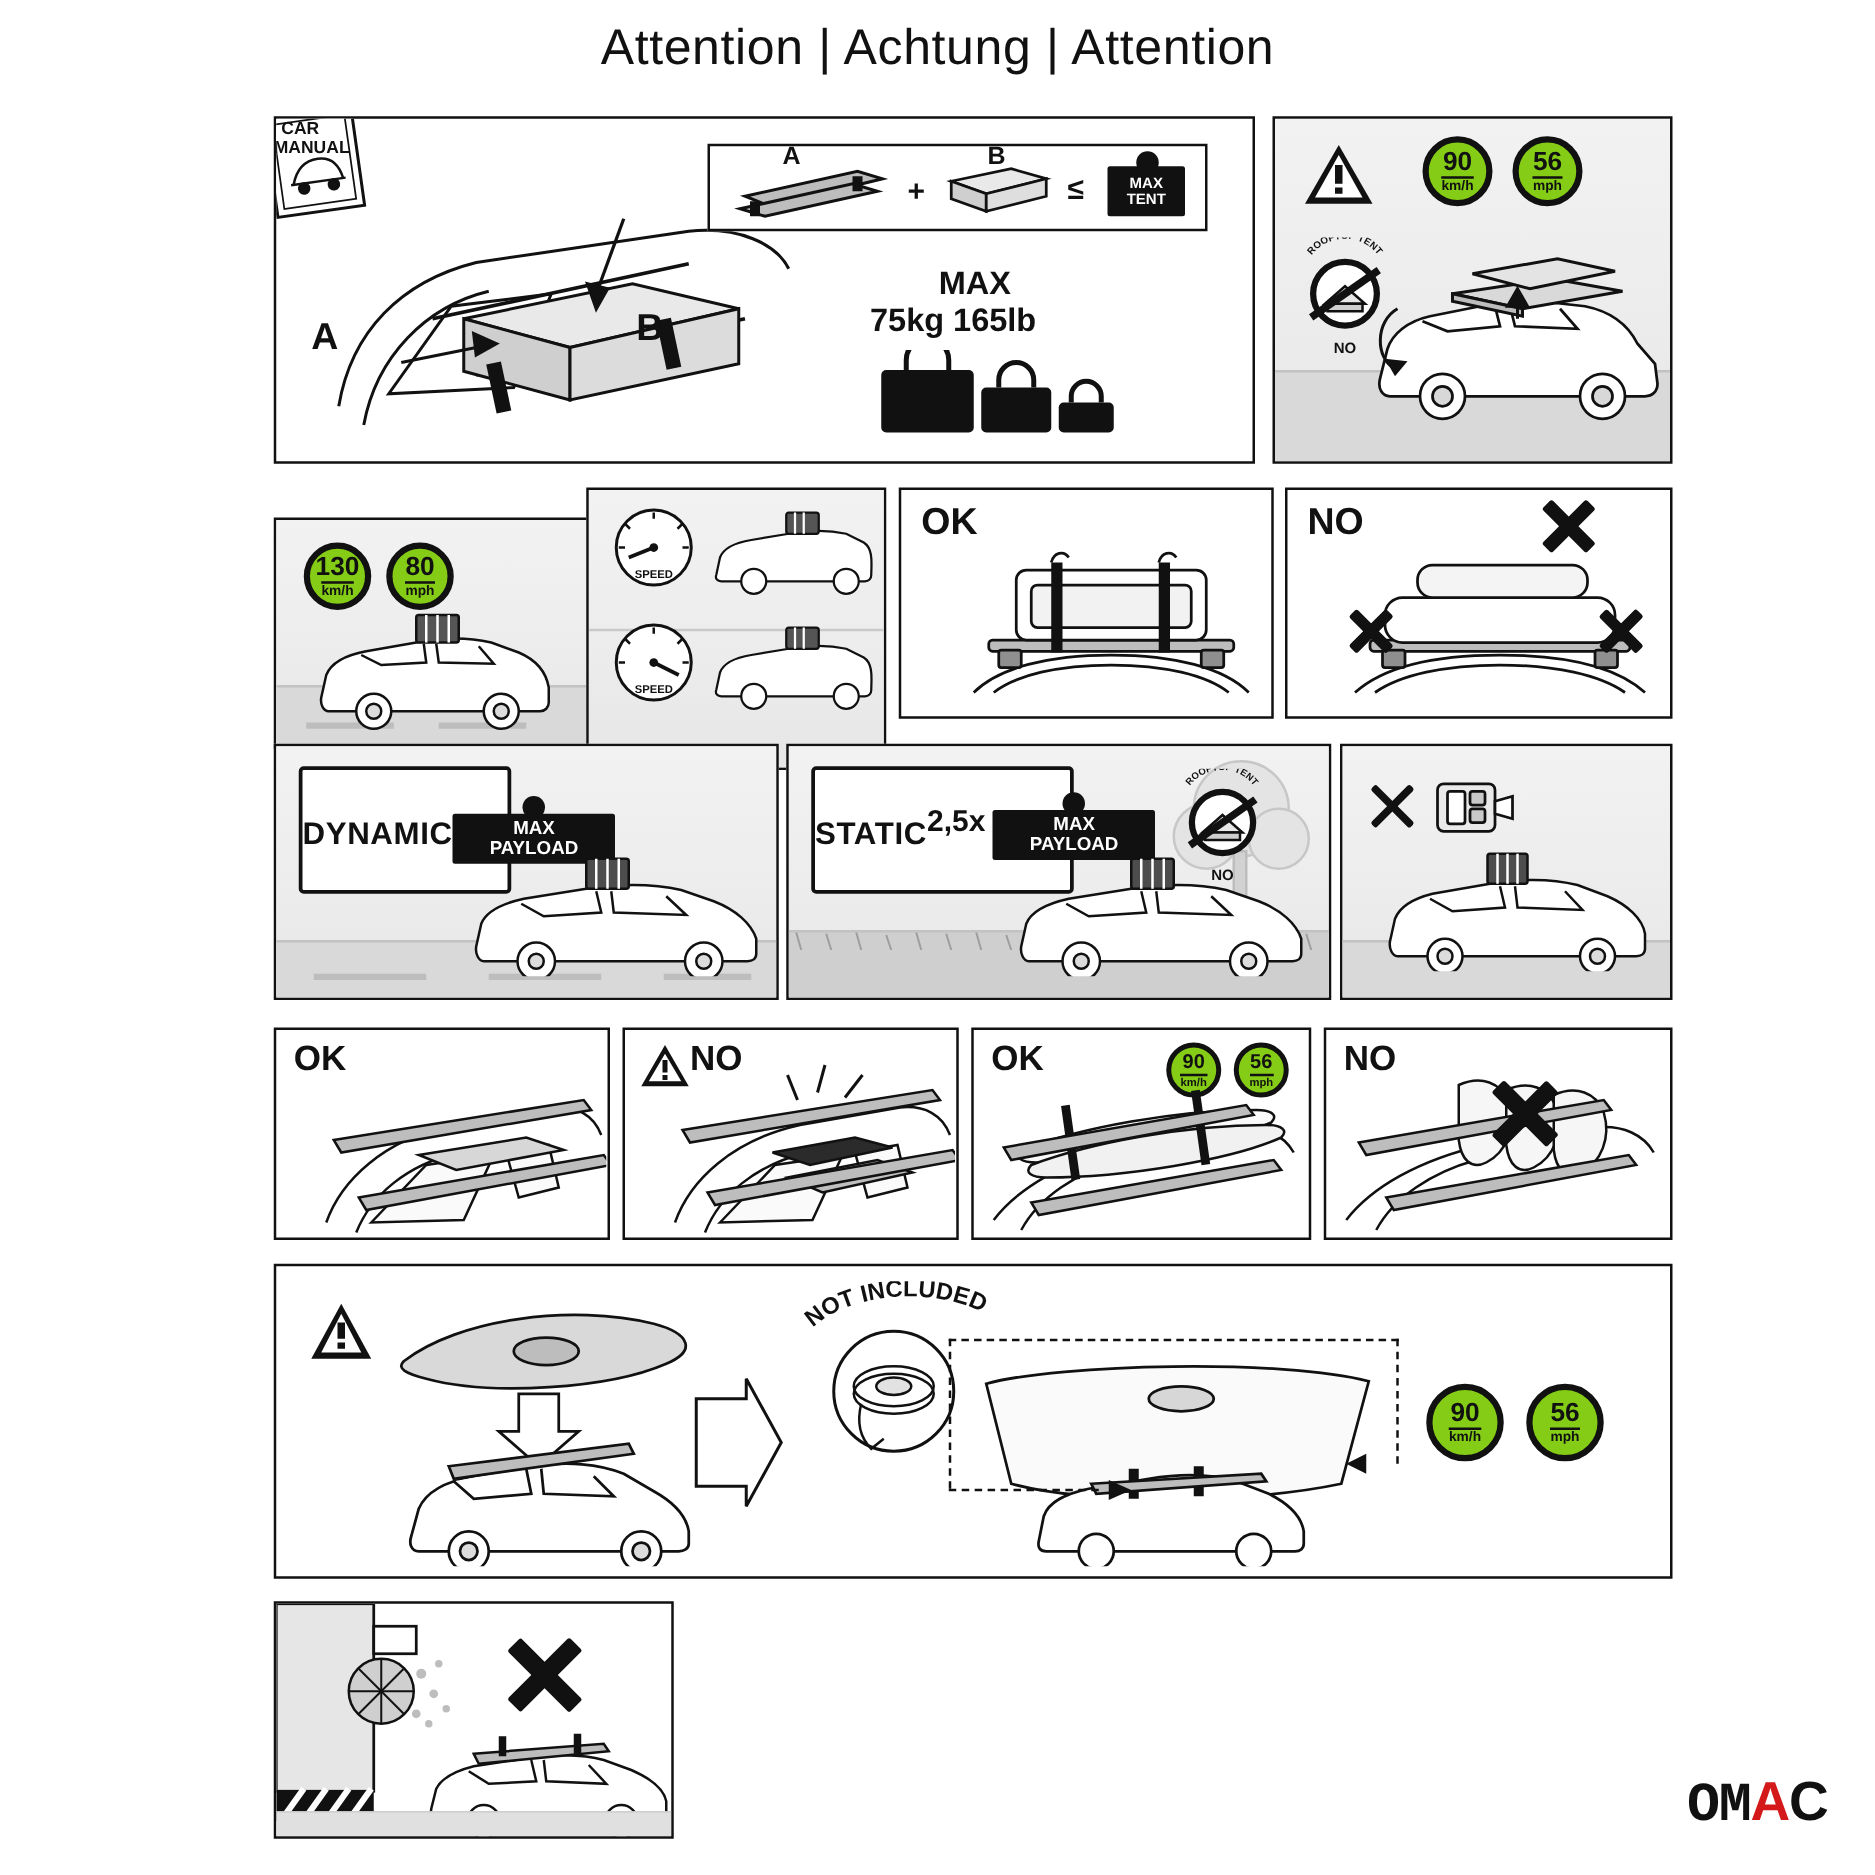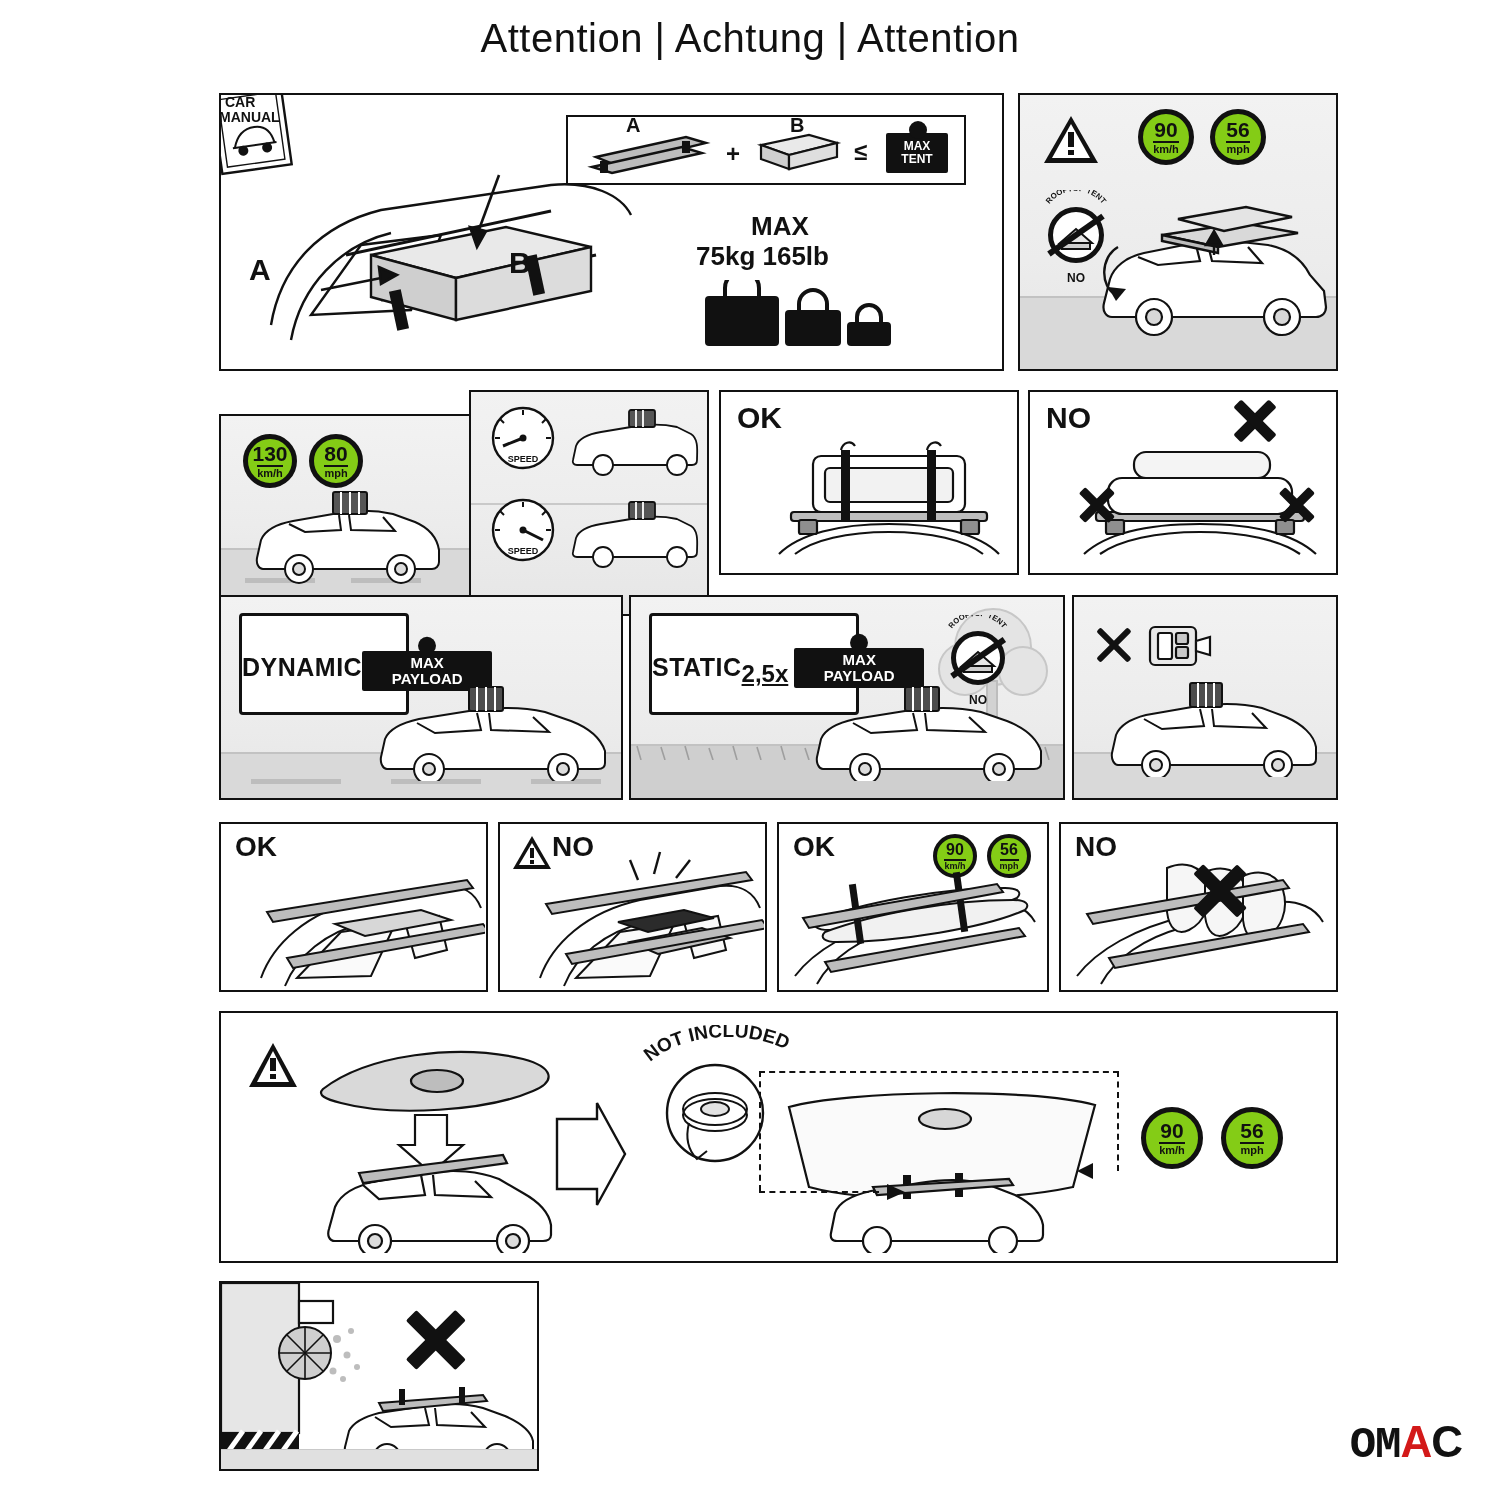--- a/index.html
+++ b/index.html
@@ -534,21 +534,21 @@
         <circle cx="32" cy="66" r="26"></circle>
         <circle cx="90" cy="68" r="24"></circle>
       </g>
       <rect x="54" y="78" width="10" height="74" fill="#d2d2d2" stroke="#bdbdbd" stroke-width="2"></rect>
     </svg>
   </div>
 
   <div class="callout" style="left:18px;top:16px;width:210px;height:102px;">
     <div class="ttl" style="font-size:25px;margin-top:6px;text-align:right;">STATIC</div>
     <div style="position:relative;width:196px;height:52px;display:flex;align-items:flex-end;justify-content:center;">
-      <span class="lbl" style="position:static;font-size:24px;margin-right:6px;margin-bottom:4px;text-decoration:underline;">2,5x</span>
+      <span class="lbl" style="position:static;font-size:24px;margin-right:6px;margin-bottom:20px;">2,5x</span>
       <div style="position:relative;width:130px;height:50px;">
         <svg viewBox="0 0 130 20" width="130" height="18" style="position:absolute;left:0;top:-8px;">
           <circle cx="65" cy="12" r="10" fill="#111"></circle>
         </svg>
         <div class="plate" style="left:0;top:8px;width:130px;height:40px;flex-direction:column;">
           <span style="font-size:15px;">MAX</span>
           <span style="font-size:15px;">PAYLOAD</span>
         </div>
       </div>
     </div>

